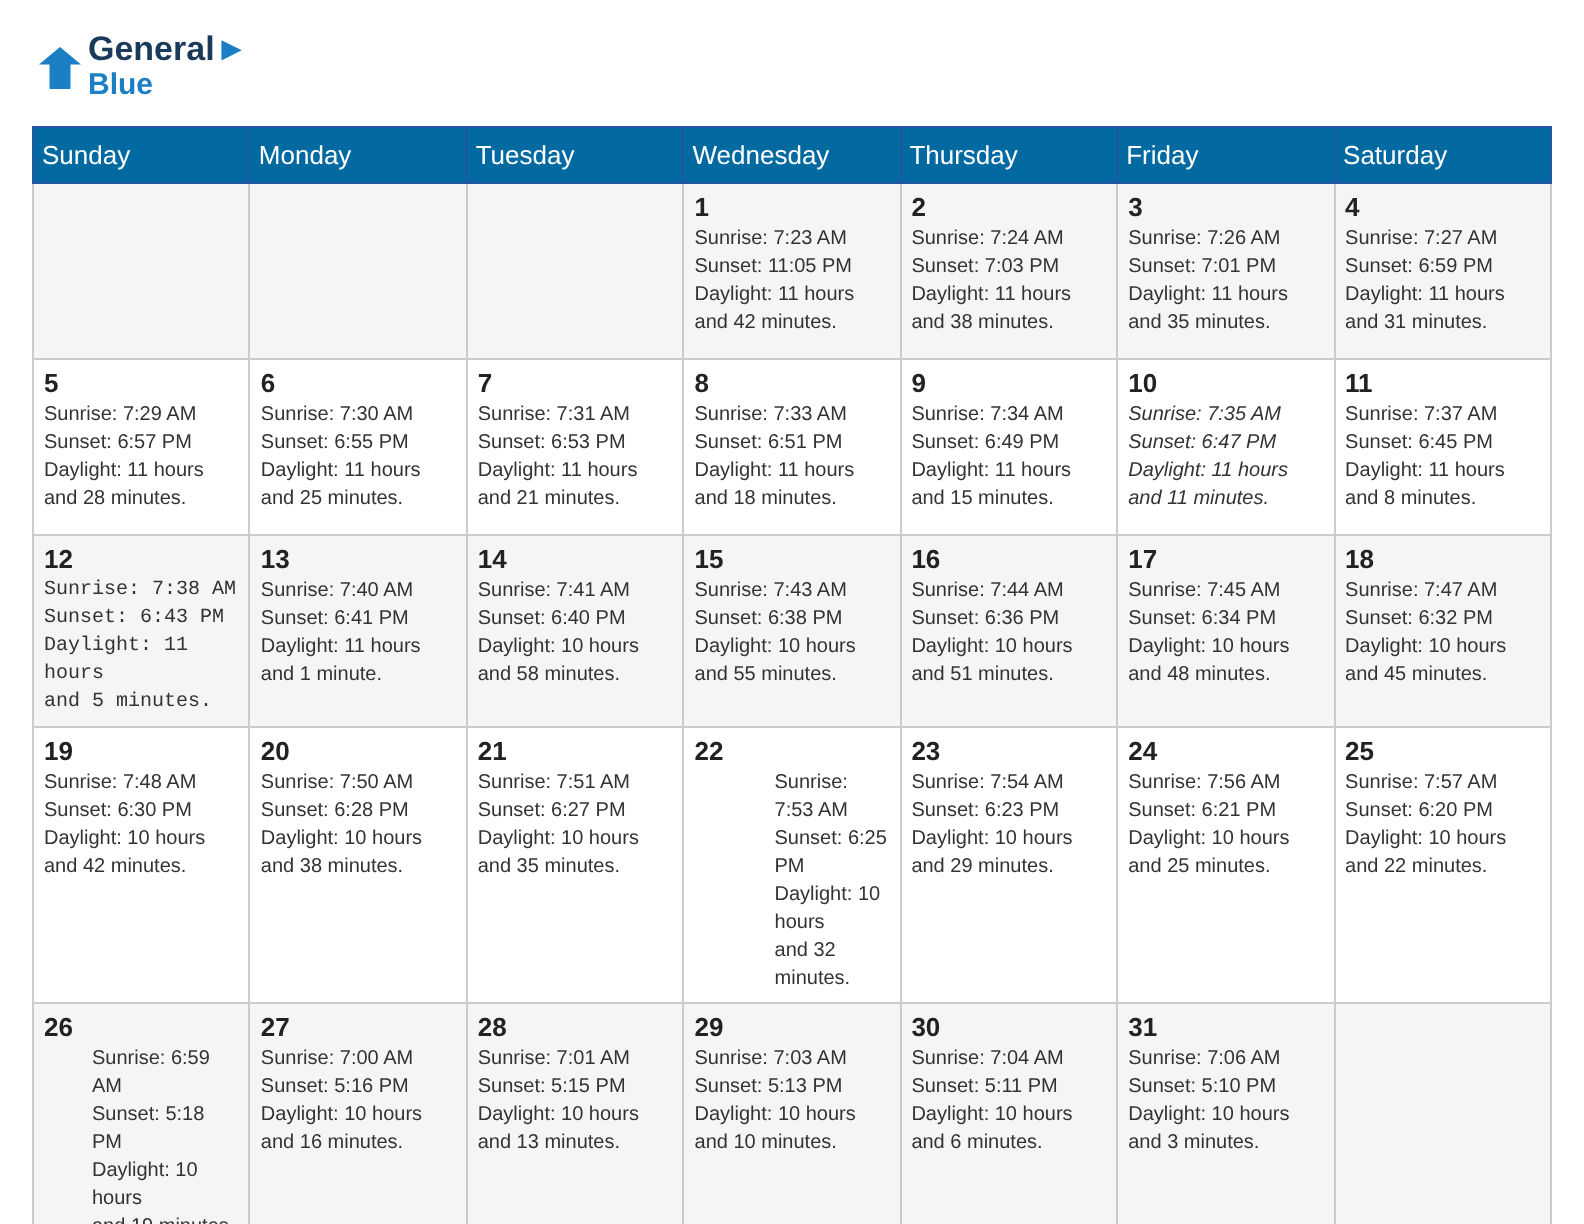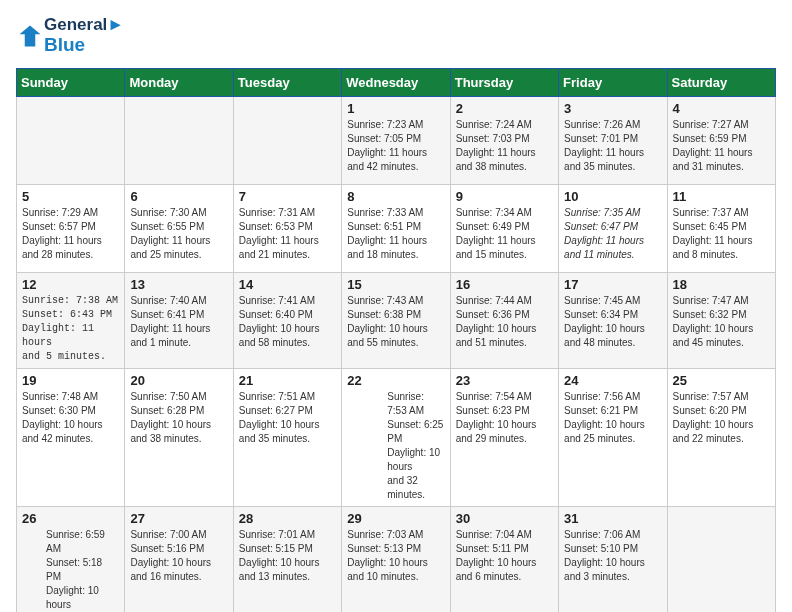--- a/index.html
+++ b/index.html
@@ -45,24 +45,24 @@
     .location {
       font-size: 15px;
       color: #444;
     }
     table {
       width: 100%;
       border-collapse: collapse;
       table-layout: fixed;
     }
     thead tr th {
-      background-color: #15803d;
+      background-color: #0369a1;
       color: #fff;
       font-size: 13px;
-      font-weight: bold;
+      font-weight: normal;
       padding: 6px 4px;
       text-align: left;
       border: 1px solid #2255a4;
     }
     tbody tr td {
       vertical-align: top;
       border: 1px solid #ccc;
       padding: 4px 5px;
       font-size: 10.5px;
       color: #222;
@@ -90,21 +90,21 @@
 </head>
 <body>
 
 <div class="header">
   <div class="logo">
     <svg class="logo-icon" viewBox="0 0 32 32" xmlns="http://www.w3.org/2000/svg">
       <polygon points="16,4 28,14 22,14 22,28 10,28 10,14 4,14" fill="#1a7fc4"></polygon>
     </svg>
     <div class="logo-text">
         <div style="font-size:17px;font-weight:bold;color:#1a3a5c;">General<span style="color:#1a7fc4;">►</span></div>
-        <div style="font-size:19px;font-weight:bold;color:#1a7fc4;">Blue</div>
+        <div style="font-size:15px;font-weight:bold;color:#1a7fc4;">Blue</div>
       </div>
   </div>
   <div class="title-block">
     <div class="month-title"></div>
     <div class="location"></div>
   </div>
 </div>
 
 <table>
   <thead>
@@ -119,21 +119,21 @@
       </tr>
   </thead>
   <tbody id="calendar-body">
   <tr>
         <td></td>
         <td></td>
         <td></td>
         <td>
           <span class="day-num">1</span>
           <div class="day-info" style="white-space: pre-line;">Sunrise: 7:23 AM
-Sunset: 7:05 PM
+Sunset: 11:05 PM
 Daylight: 11 hours
 and 42 minutes.</div>
         </td>
         <td>
           <span class="day-num">2</span>
           <div class="day-info" style="white-space: pre-line;">Sunrise: 7:24 AM
 Sunset: 7:03 PM
 Daylight: 11 hours
 and 38 minutes.</div>
         </td>

